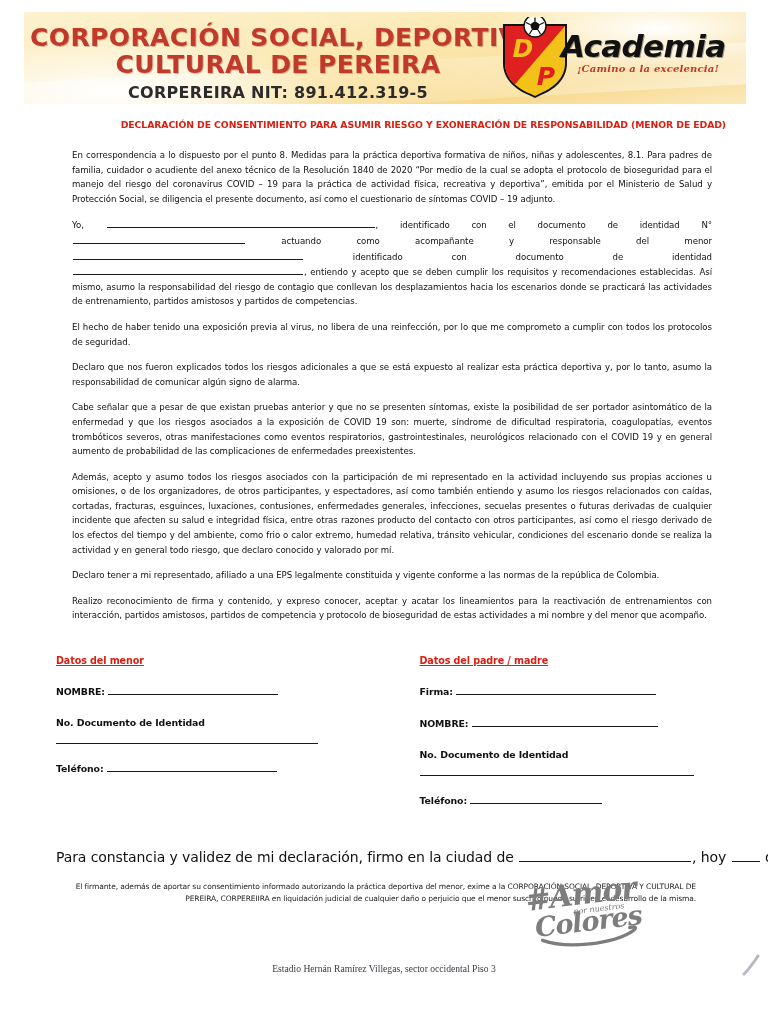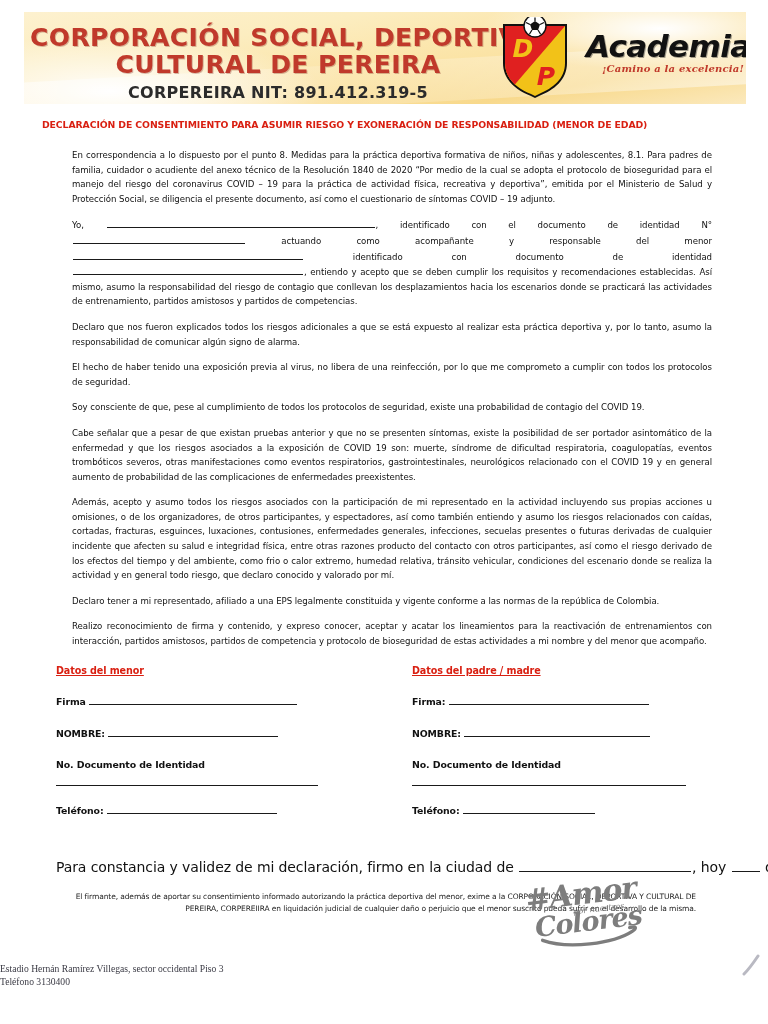--- a/index.html
+++ b/index.html
@@ -79,21 +79,21 @@
   }
   .shield-wrap {
     position: absolute;
     left: 8px;
     top: 3px;
     width: 74px;
     height: 84px;
   }
   .academia-wrap {
     position: absolute;
-    left: 96px;
+    left: 71px;
     top: 16px;
     width: 158px;
     height: 58px;
   }
   .academia-word {
     font-family: "DejaVu Sans", sans-serif;
     font-weight: 700;
     font-style: italic;
     font-size: 31px;
     line-height: 32px;
@@ -116,21 +116,21 @@
 
   
   .doc {
     position: absolute;
     left: 0;
     top: 104px;
     width: 768px;
   }
   .doc-title {
     margin: 14px 42px 0 42px;
-    text-align: left;
+    text-align: right;
     font-family: "DejaVu Sans", sans-serif;
     font-weight: 700;
     font-size: 9.3px;
     line-height: 13px;
     letter-spacing: -0.1px;
     color: #d91f11;
   }
 
   .body-block {
     margin: 0 56px 0 56px;
@@ -156,24 +156,24 @@
   }
   .b-xxl { width: 268px; }
   .b-xl  { width: 230px; }
   .b-l   { width: 172px; }
   .b-m   { width: 134px; }
   .b-s   { width: 96px; }
   .b-xxs { width: 28px; }
 
   
   .data-section {
-    margin: 16px 56px 0 56px;
+    margin: 32px 56px 0 56px;
     width: 656px;
     display: flex;
-    gap: 0px;
+    gap: 8px;
   }
   .data-col { width: 293px; }
   .data-col.right { margin-left: 63px; }
 
   .data-head {
     font-family: "DejaVu Sans", sans-serif;
     font-weight: 700;
     font-size: 9.6px;
     color: #d91f11;
     text-decoration: underline;
@@ -277,21 +277,21 @@
     margin-left: 10px;
     margin-top: -4px;
   }
 
   
   .footer {
     position: absolute;
     left: 0;
     top: 962px;
     width: 768px;
-    text-align: left;
+    text-align: center;
     font-family: "Liberation Serif", serif;
     font-size: 9.6px;
     line-height: 13px;
     color: #3a3a44;
   }
   .page-corner {
     position: absolute;
     right: 6px;
     bottom: 44px;
     width: 26px;
@@ -356,39 +356,34 @@
     <p class="para">
       <span>Yo,</span>
       <span class="blank b-xxl"></span><span>, identificado con el documento de identidad N°</span>
       <span class="blank b-l"></span>
       <span>actuando como acompañante y responsable del menor</span>
       <span class="blank b-xl"></span>
       <span>identificado con documento de identidad</span>
       <span class="blank b-xl"></span><span>, entiendo y acepto que se deben cumplir los requisitos y recomendaciones establecidas. Así mismo, asumo la responsabilidad del riesgo de contagio que conllevan los desplazamientos hacia los escenarios donde se practicará las actividades de entrenamiento, partidos amistosos y partidos de competencias.</span>
     </p>
 
+    <p class="para">El hecho de haber tenido una exposición previa al virus, no libera de una reinfección, por lo que me comprometo a cumplir con todos los protocolos de seguridad.</p>
     <p class="para">Declaro que nos fueron explicados todos los riesgos adicionales a que se está expuesto al realizar esta práctica deportiva y, por lo tanto, asumo la responsabilidad de comunicar algún signo de alarma.</p>
-    <p class="para">El hecho de haber tenido una exposición previa al virus, no libera de una reinfección, por lo que me comprometo a cumplir con todos los protocolos de seguridad.</p>
-    <p class="para">Soy consciente de que, pese al cumplimiento de todos los protocolos de seguridad, existe una probabilidad de contagio del COVID 19.</p>
     <p class="para">Cabe señalar que a pesar de que existan pruebas anterior y que no se presenten síntomas, existe la posibilidad de ser portador asintomático de la enfermedad y que los riesgos asociados a la exposición de COVID 19 son: muerte, síndrome de dificultad respiratoria, coagulopatías, eventos trombóticos severos, otras manifestaciones como eventos respiratorios, gastrointestinales, neurológicos relacionado con el COVID 19 y en general aumento de probabilidad de las complicaciones de enfermedades preexistentes.</p>
     <p class="para">Además, acepto y asumo todos los riesgos asociados con la participación de mi representado en la actividad incluyendo sus propias acciones u omisiones, o de los organizadores, de otros participantes, y espectadores, así como también entiendo y asumo los riesgos relacionados con caídas, cortadas, fracturas, esguinces, luxaciones, contusiones, enfermedades generales, infecciones, secuelas presentes o futuras derivadas de cualquier incidente que afecten su salud e integridad física, entre otras razones producto del contacto con otros participantes, así como el riesgo derivado de los efectos del tiempo y del ambiente, como frio o calor extremo, humedad relativa, tránsito vehicular, condiciones del escenario donde se realiza la actividad y en general todo riesgo, que declaro conocido y valorado por mí.</p>
     <p class="para">Declaro tener a mi representado, afiliado a una EPS legalmente constituida y vigente conforme a las normas de la república de Colombia.</p>
     <p class="para">Realizo reconocimiento de firma y contenido, y expreso conocer, aceptar y acatar los lineamientos para la reactivación de entrenamientos con interacción, partidos amistosos, partidos de competencia y protocolo de bioseguridad de estas actividades a mi nombre y del menor que acompaño.</p>
 
   </div>
 
   <div class="data-section">
 
     <div class="data-col">
       <div class="data-head">Datos del menor</div>
 
-      <div class="data-row">
-        <span>Firma</span>
-        <span class="fill f-235"></span>
-      </div>
 
       <div class="data-row">
         <span>NOMBRE:</span>
         <span class="fill f-190"></span>
       </div>
 
       <div class="data-row">
         <span>No. Documento de Identidad</span>
         <span class="doc-id-line left"></span>
       </div>
@@ -453,14 +448,13 @@
 </div>
 
 <div class="page-corner">
   <svg width="26" height="26" viewBox="0 0 26 26" aria-hidden="true">
     <path d="M22 2 C18 8 14 14 8 20" stroke="#b9b9c2" stroke-width="3" fill="none" stroke-linecap="round"></path>
   </svg>
 </div>
 
 <div class="footer">
   <div>Estadio Hernán Ramírez Villegas, sector occidental Piso 3</div>
-  <div>Teléfono 3130400</div>
 </div>
 
 </body></html>

